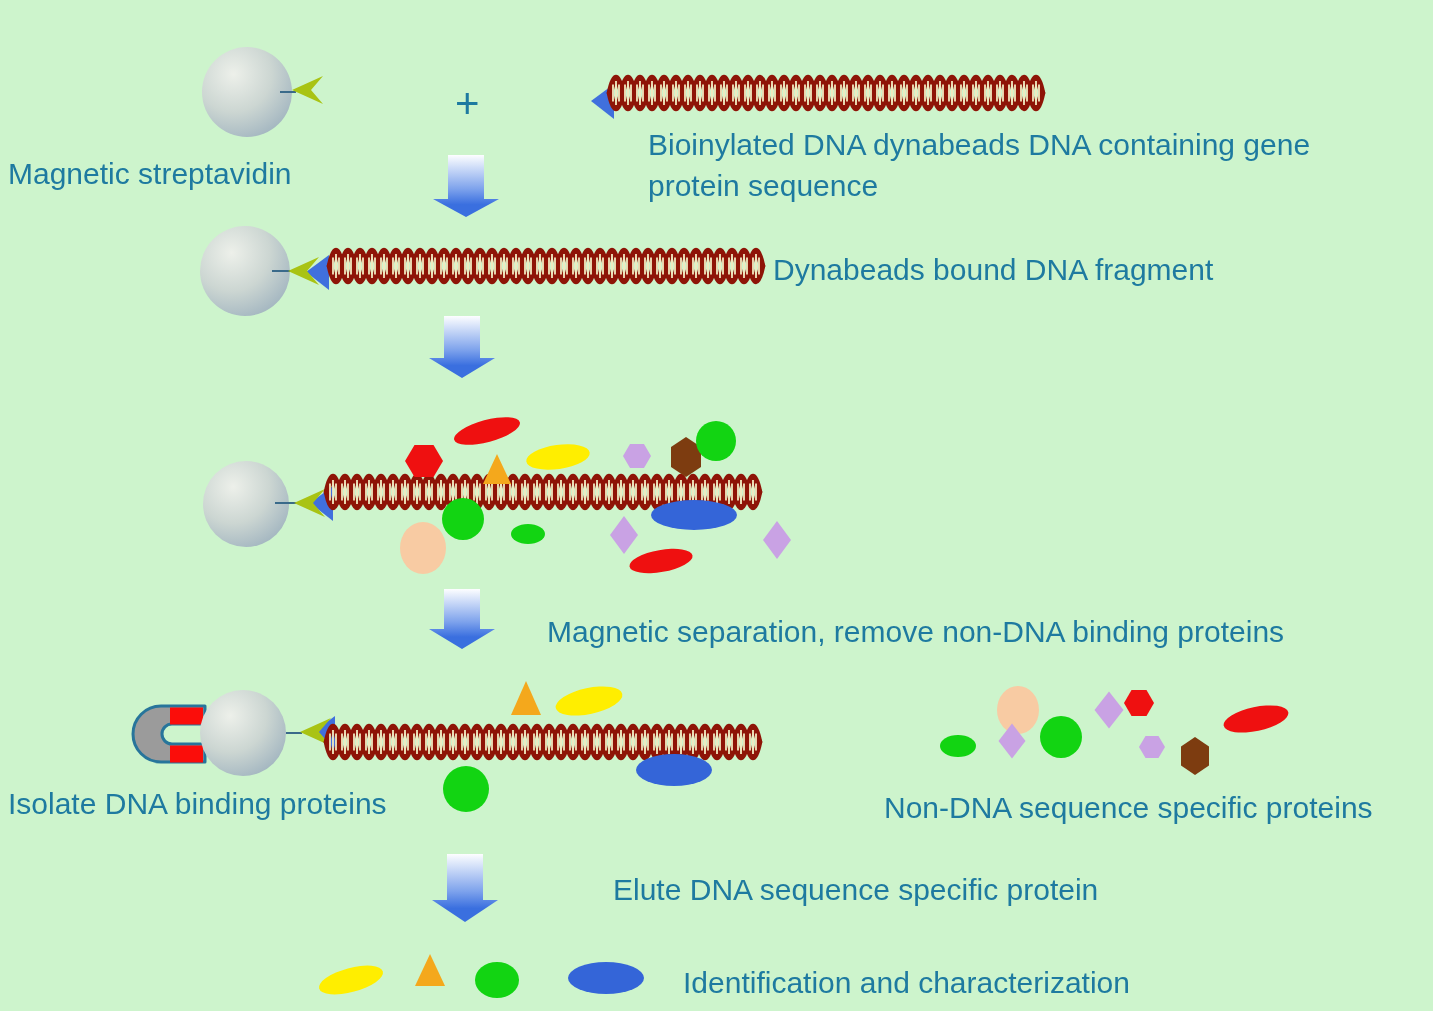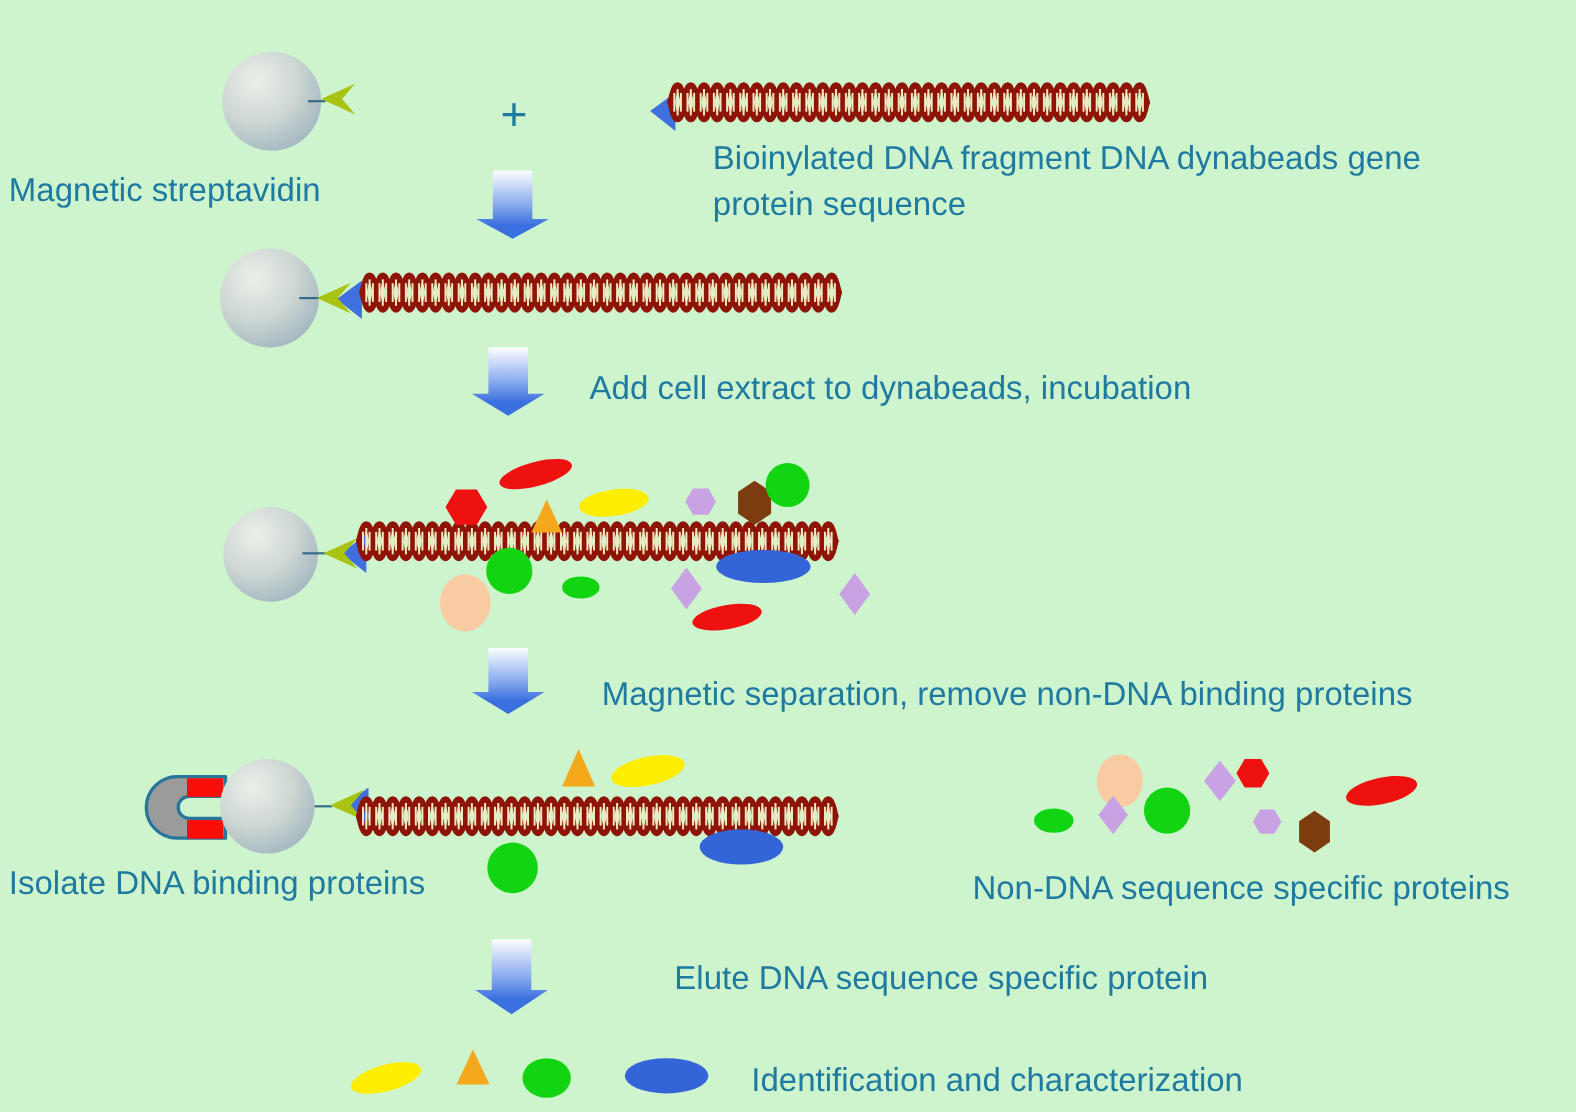--- a/index.html
+++ b/index.html
@@ -605,22 +605,22 @@
         <ellipse cx="497" cy="980" rx="22" ry="18" fill="#12d412"></ellipse>
       </g>
       <g>
         <ellipse cx="606" cy="978" rx="38" ry="16" fill="#3465d8"></ellipse>
       </g>
     </svg>
 
   <div class="lbl" id="plus-sign">+</div>
   <div class="lbl" id="lbl-streptavidin">Magnetic streptavidin</div>
   <div class="lbl lbl2" id="lbl-biotin">
-    <div>Bioinylated DNA fragment DNA dynabeads gene</div>
+    <div>Bioinylated DNA dynabeads DNA containing gene</div>
     <div>protein sequence</div>
   </div>
-  <div class="lbl" id="lbl-add">Add cell extract to dynabeads, incubation</div>
+  <div class="lbl" id="lbl-bound">Dynabeads bound DNA fragment</div>
   <div class="lbl" id="lbl-magsep">Magnetic separation, remove non-DNA binding proteins</div>
   <div class="lbl" id="lbl-isolate">Isolate DNA binding proteins</div>
   <div class="lbl" id="lbl-nonspec">Non-DNA sequence specific proteins</div>
   <div class="lbl" id="lbl-elute">Elute DNA sequence specific protein</div>
   <div class="lbl" id="lbl-ident">Identification and characterization</div>
 </div>
 
 </body></html>

